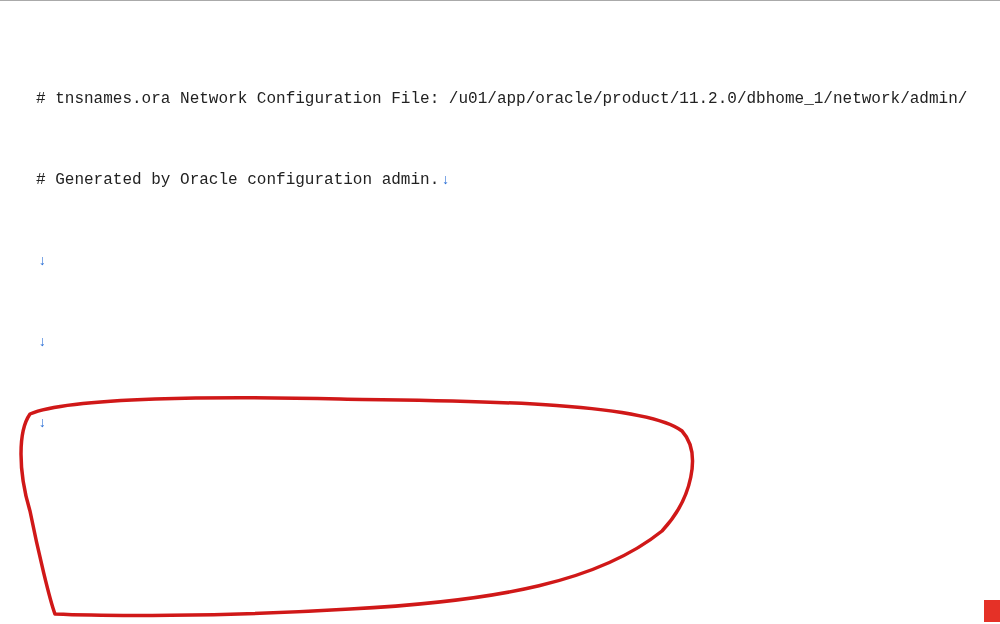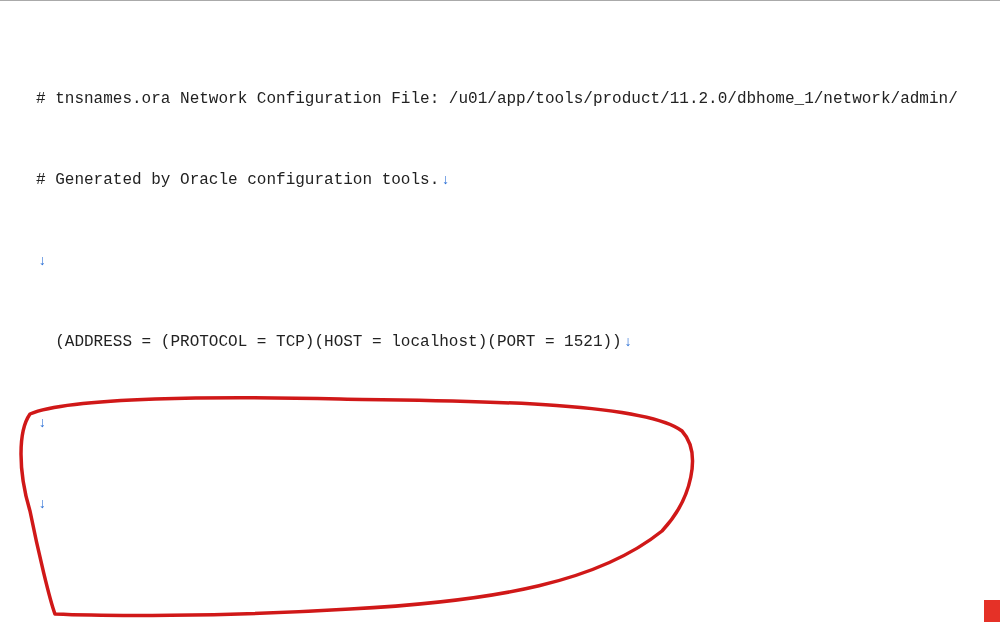--- a/index.html
+++ b/index.html
@@ -46,24 +46,23 @@
     width: 16px;
     height: 22px;
     background: #e53127;
   }
 </style>
 </head>
 <body>
 
 <div class="editor">
 
-  <span class="line"><span># tnsnames.ora Network Configuration File: /u01/app/tools/product/11.2.0/dbhome_1/network/admin/</span></span>
-  <span class="line"><span># Generated by Oracle configuration tools.</span><span class="eol">↓</span></span>
+  <span class="line"><span># tnsnames.ora Network Configuration File: /u01/app/oracle/product/11.2.0/dbhome_1/network/admin/</span></span>
+  <span class="line"><span># Generated by Oracle configuration admin.</span><span class="eol">↓</span></span>
   <span class="line"><span></span><span class="eol">↓</span></span>
-  <span class="line"><span>  (ADDRESS = (PROTOCOL = TCP)(HOST = localhost)(PORT = 1521))</span><span class="eol">↓</span></span>
   <span class="line"><span></span><span class="eol">↓</span></span>
   <span class="line"><span></span><span class="eol">↓</span></span>
   
   
   
   
   
   
   
   

